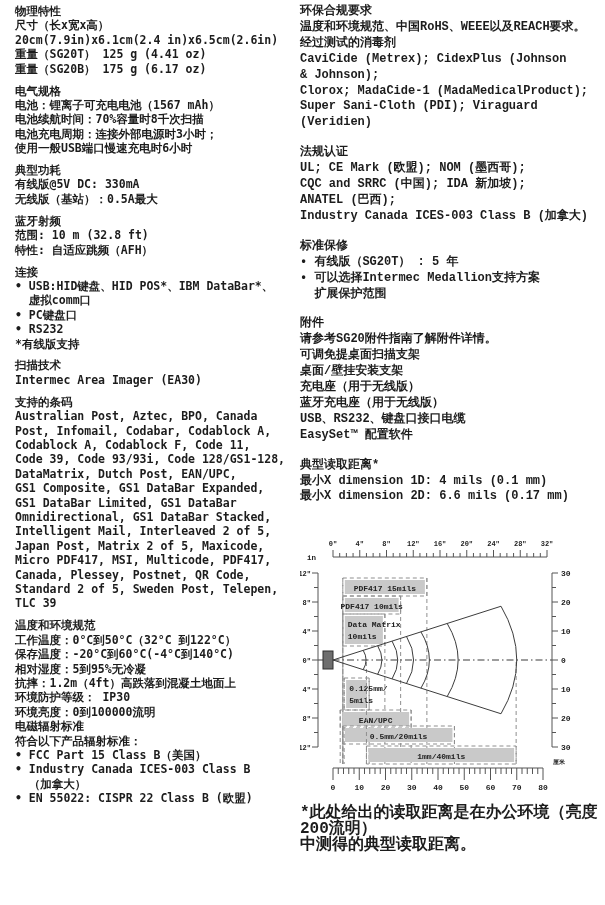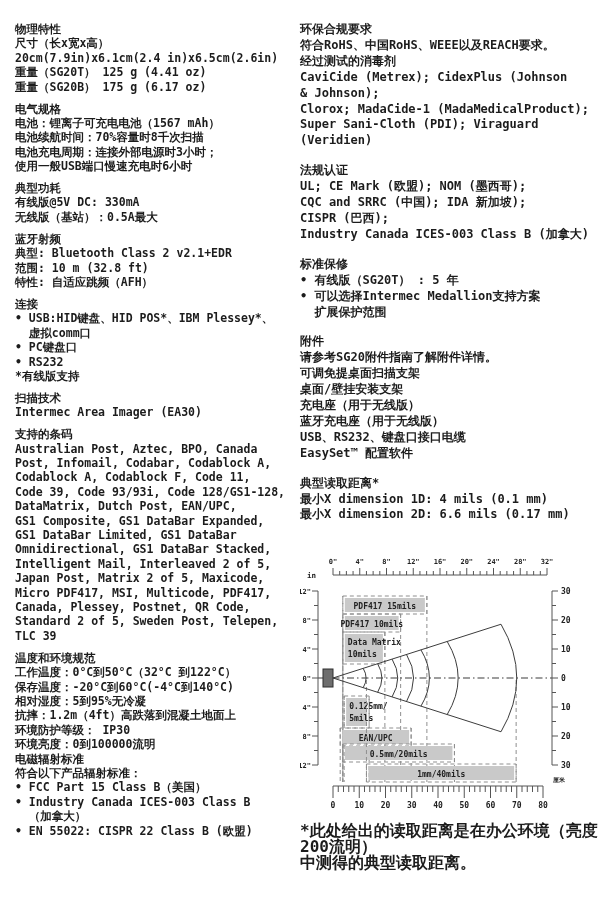--- a/index.html
+++ b/index.html
@@ -1,24 +1,24 @@
 <!DOCTYPE html>
 <html><head>
 <meta charset="utf-8">
 <style>
   html,body{margin:0;padding:0;}
   body{
     width:605px;height:905px;background:#ffffff;color:#1c1c1c;
     font-family:"DejaVu Sans Mono","Liberation Mono",monospace;
     font-weight:bold;overflow:hidden;
   }
-  .page{display:flex;box-sizing:border-box;padding:22px 0 0 15px;}
+  .page{display:flex;box-sizing:border-box;padding:4px 0 0 15px;}
   .col{flex:none;}
   .col-left{width:285px;}
-  .col-right{width:303px;}
+  .col-right{width:303px;font-family:Liberation Mono, monospace;}
   .line{white-space:pre-wrap;letter-spacing:0;}
   .col-left .line{font-size:11.5px;line-height:14.4px;}
   .col-right .line{font-size:12px;line-height:15.9px;}
   .col-left .section{margin-bottom:7.5px;}
   .col-right .section{margin-bottom:14px;}
   .chart-svg{display:block;margin-top:30px;}
   .footnote{font-size:16px;line-height:16px;white-space:pre-line;margin-top:8px;}
   svg text{font-family:inherit;font-weight:bold;fill:#222;}
 </style>
 </head>
@@ -40,27 +40,26 @@
         <div class="line">电池充电周期：连接外部电源时3小时；</div>
         <div class="line">使用一般USB端口慢速充电时6小时</div>
       </div>
       <div class="section">
         <div class="line">典型功耗</div>
         <div class="line">有线版@5V DC: 330mA</div>
         <div class="line">无线版（基站）：0.5A最大</div>
       </div>
       <div class="section">
         <div class="line">蓝牙射频</div>
-        <div class="line">典型: Bluetooth Class 2 v2.1+EDR</div>
         <div class="line">范围: 10 m (32.8 ft)</div>
         <div class="line">特性: 自适应跳频（AFH）</div>
       </div>
       <div class="section">
         <div class="line">连接</div>
-        <div class="line">• USB:HID键盘、HID POS*、IBM Plessey*、</div>
+        <div class="line">• USB:HID键盘、HID POS*、IBM DataBar*、</div>
         <div class="line">  虚拟comm口</div>
         <div class="line">• PC键盘口</div>
         <div class="line">• RS232</div>
         <div class="line">*有线版支持</div>
       </div>
       <div class="section">
         <div class="line">扫描技术</div>
         <div class="line">Intermec Area Imager (EA30)</div>
       </div>
       <div class="section">
@@ -93,33 +92,33 @@
         <div class="line">• FCC Part 15 Class B（美国）</div>
         <div class="line">• Industry Canada ICES-003 Class B</div>
         <div class="line">  （加拿大）</div>
         <div class="line">• EN 55022: CISPR 22 Class B (欧盟)</div>
       </div>
     </div>
   <div class="col col-right">
     <div>
         <div class="section">
           <div class="line">环保合规要求</div>
-          <div class="line">符合RoHS、中国RoHS、WEEE以及REACH要求。</div>
+          <div class="line">温度和环境规范、中国RoHS、WEEE以及REACH要求。</div>
           <div class="line">经过测试的消毒剂</div>
           <div class="line">CaviCide (Metrex); CidexPlus (Johnson</div>
           <div class="line">&amp; Johnson);</div>
           <div class="line">Clorox; MadaCide-1 (MadaMedicalProduct);</div>
           <div class="line">Super Sani-Cloth (PDI); Viraguard</div>
           <div class="line">(Veridien)</div>
         </div>
         <div class="section">
           <div class="line">法规认证</div>
           <div class="line">UL; CE Mark (欧盟); NOM (墨西哥);</div>
           <div class="line">CQC and SRRC (中国); IDA 新加坡);</div>
-          <div class="line">CISPR (巴西);</div>
+          <div class="line">ANATEL (巴西);</div>
           <div class="line">Industry Canada ICES-003 Class B (加拿大)</div>
         </div>
         <div class="section">
           <div class="line">标准保修</div>
           <div class="line">• 有线版（SG20T） : 5 年</div>
           <div class="line">• 可以选择Intermec Medallion支持方案</div>
           <div class="line">  扩展保护范围</div>
         </div>
         <div class="section">
           <div class="line">附件</div>

